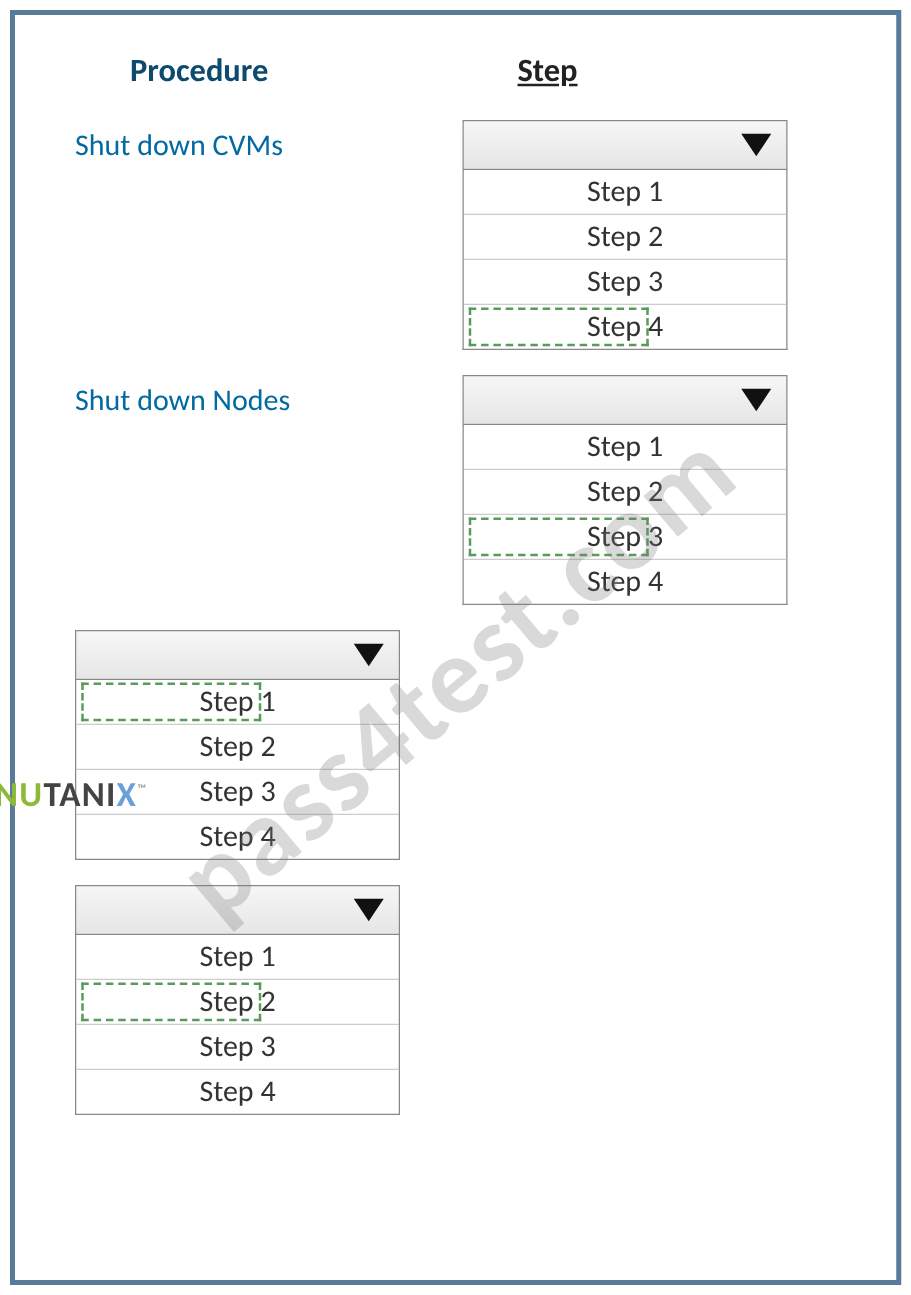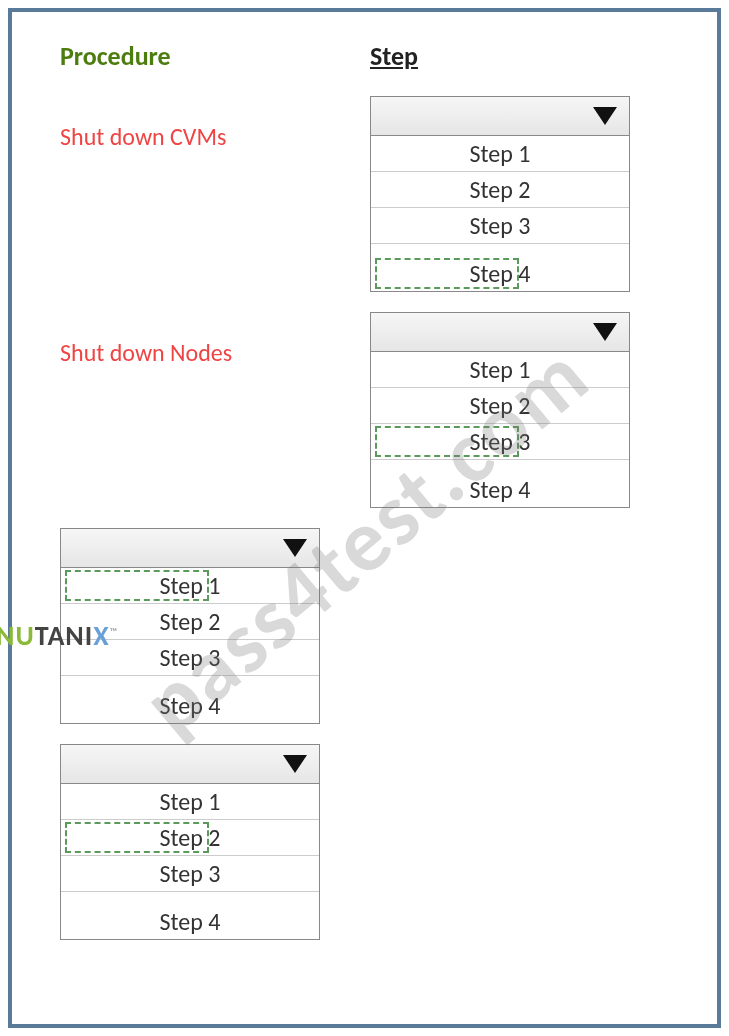--- a/index.html
+++ b/index.html
@@ -17,39 +17,39 @@
       padding: 28px 40px 28px 48px;
     }
     .headers {
       display: flex;
       margin-bottom: 24px;
     }
     .header-proc {
       width: 310px;
       font-size: 26px;
       font-weight: bold;
-      color: #4d7c0f;
+      color: #0c4a6e;
+      margin-left: 44px;
     }
     .header-step {
       font-size: 26px;
       font-weight: bold;
       color: #222;
       text-decoration: underline;
     }
     .row {
       display: flex;
       align-items: flex-start;
       margin-bottom: 20px;
     }
     .proc-label {
       width: 310px;
       font-size: 24px;
-      color: #ef4444;
+      color: #0369a1;
       padding-top: 6px;
-      margin-top: 20px;
     }
     .step-col {
       width: 260px;
     }
     .dropdown-top {
       height: 40px;
       border: 1px solid #888;
       background: linear-gradient(#f6f6f6, #e6e6e6);
       display: flex;
       justify-content: flex-end;
@@ -68,21 +68,21 @@
       border-bottom: 1px solid #888;
     }
     .option {
       font-size: 24px;
       color: #333;
       padding: 3px 12px;
       border-bottom: 1px solid #ccc;
       position: relative;
       text-align: center;
     }
-    .option:last-child { border-bottom: none; margin-top: 12px; }
+    .option:last-child { border-bottom: none; }
     .option.highlighted::after {
       content: '';
       position: absolute;
       left: 4px;
       top: 2px;
       right: 110px;
       bottom: 2px;
       border: 2px dashed #5a9a5a;
       pointer-events: none;
     }

